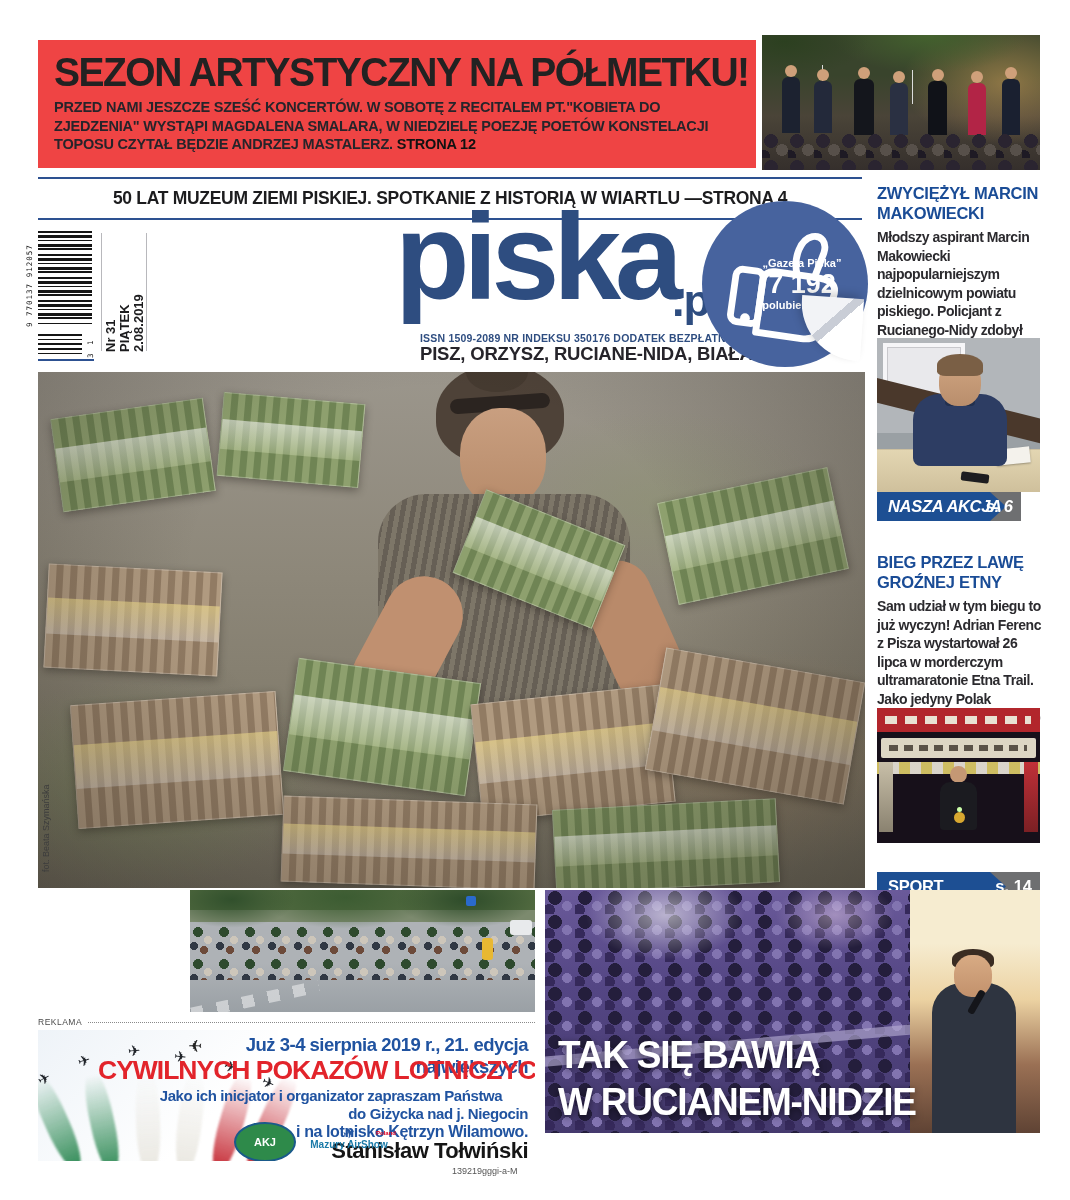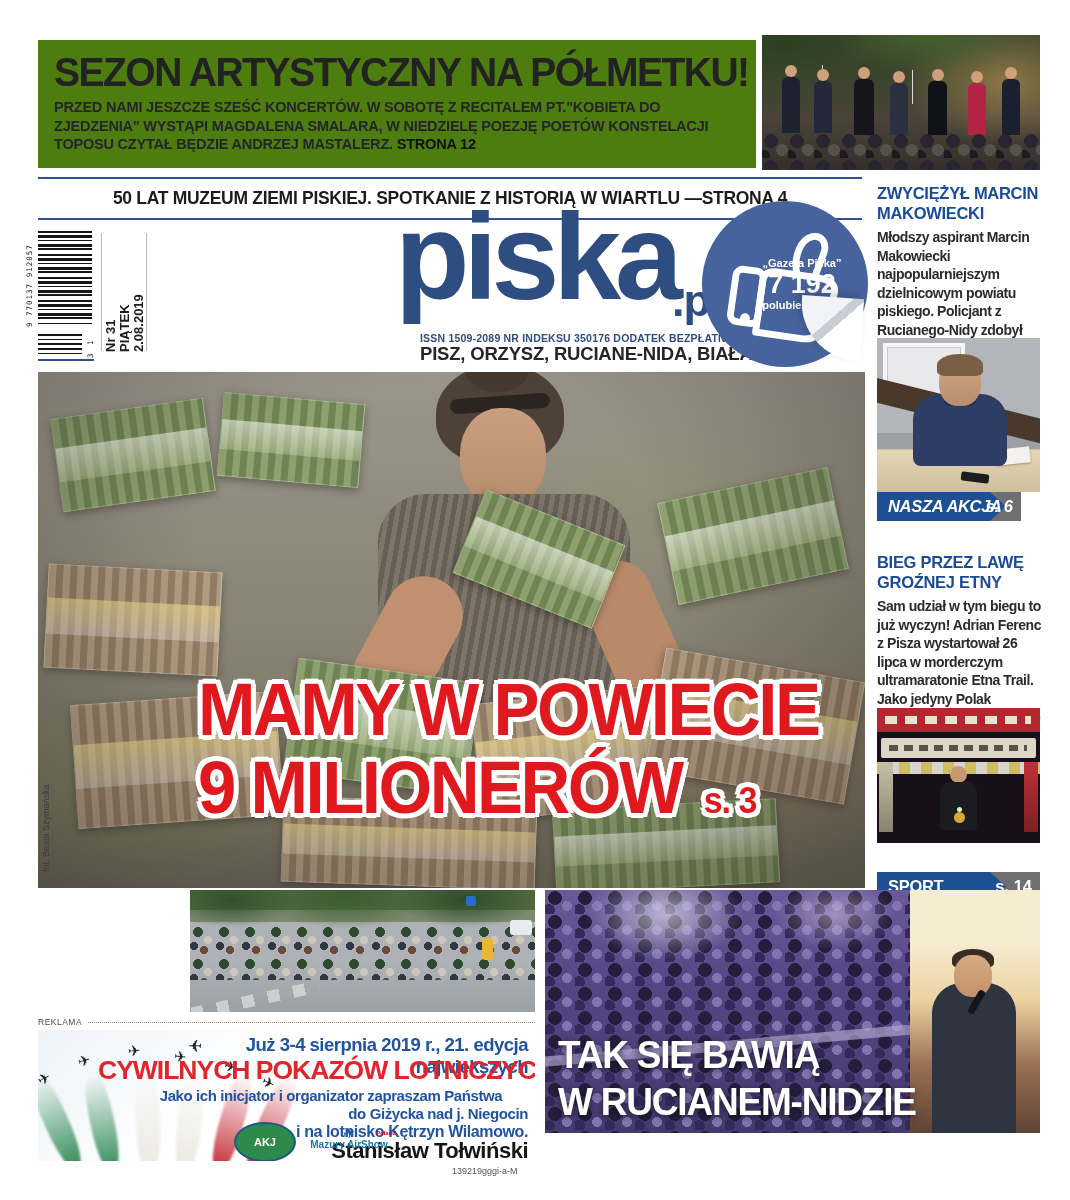--- a/index.html
+++ b/index.html
@@ -1,21 +1,21 @@
 <!DOCTYPE html>
 <html><head>
 <meta charset="utf-8">
 <style>
   html,body{margin:0;padding:0;background:#fff;}
   #page{position:relative;width:1070px;height:1200px;background:#fff;overflow:hidden;
         font-family:"Liberation Sans", sans-serif;color:#222;}
   .abs{position:absolute;}
 
   
-  .top-banner{left:38px;top:40px;width:718px;height:128px;background:#4d7c0f;padding:0;}
+  .top-banner{left:38px;top:40px;width:718px;height:128px;background:#ef4444;padding:0;}
   .top-banner h1{margin:10px 14px 6px 16px;font-size:39px;line-height:42px;font-weight:bold;
 0    color:#1b4284;letter-spacing:-1.5px;transform:scaleY(1.05);transform-origin:left top;white-space:nowrap;}
   .top-banner .sub{margin:4px 16px;font-size:14.5px;line-height:18.5px;font-weight:bold;color:#26242a;
     letter-spacing:-0.2px;max-width:660px;}
   .top-banner .sub b{font-weight:bold;color:#111;}
 
   
   .strip{left:38px;top:177px;width:824px;height:39px;border-top:2px solid #2d5191;border-bottom:2px solid #2d5191;
     display:flex;align-items:center;justify-content:center;font-size:17.5px;font-weight:bold;color:#1c1c1e;letter-spacing:-0.3px;}
 
@@ -289,24 +289,20 @@
     <div class="bn bn-b" style="left:438px;top:322px;width:192px;height:116px;transform:rotate(-6deg);"></div>
     <div class="bn bn-b" style="left:616px;top:292px;width:200px;height:122px;transform:rotate(10deg);"></div>
     <div class="bn bn-g" style="left:628px;top:112px;width:172px;height:102px;transform:rotate(-12deg);"></div>
     <div class="bn bn-g" style="left:426px;top:142px;width:148px;height:88px;transform:rotate(22deg);"></div>
     <div class="bn bn-b" style="left:244px;top:428px;width:252px;height:84px;transform:rotate(2deg);"></div>
     <div class="bn bn-g" style="left:516px;top:432px;width:222px;height:82px;transform:rotate(-3deg);"></div>
     <div class="money-shade"></div>
   </div>
   <div class="abs vert-up photo-credit">fot. Beata Szymańska</div>
 
-  <div class="abs main-headline">
-    <div class="l1">MAMY W POWIECIE</div>
-    <div class="l2"><span>9 MILIONERÓW</span><span class="pg">s. 3</span></div>
-  </div>
 
   <div class="abs rc-abs rc-title" style="top:183px;">ZWYCIĘŻYŁ MARCIN MAKOWIECKI</div>
   <div class="abs rc-abs rc-body" style="top:228px;">Młodszy aspirant Marcin Makowiecki najpopularniejszym dzielnicowym powiatu piskiego. Policjant z Rucianego-Nidy zdobył 38,3 proc. głosów. — Bardzo dziękuję za głosy. To zwycięstwo jest dla mnie dużą motywacją — mówi zwycięzca.</div>
 
   <div class="abs photo-police">
     <div class="pp-map"></div>
     <div class="pp-beam"></div>
     <div class="pp-desk"></div>
     <div class="pp-paper"></div>
     <div class="pp-torso"></div>

